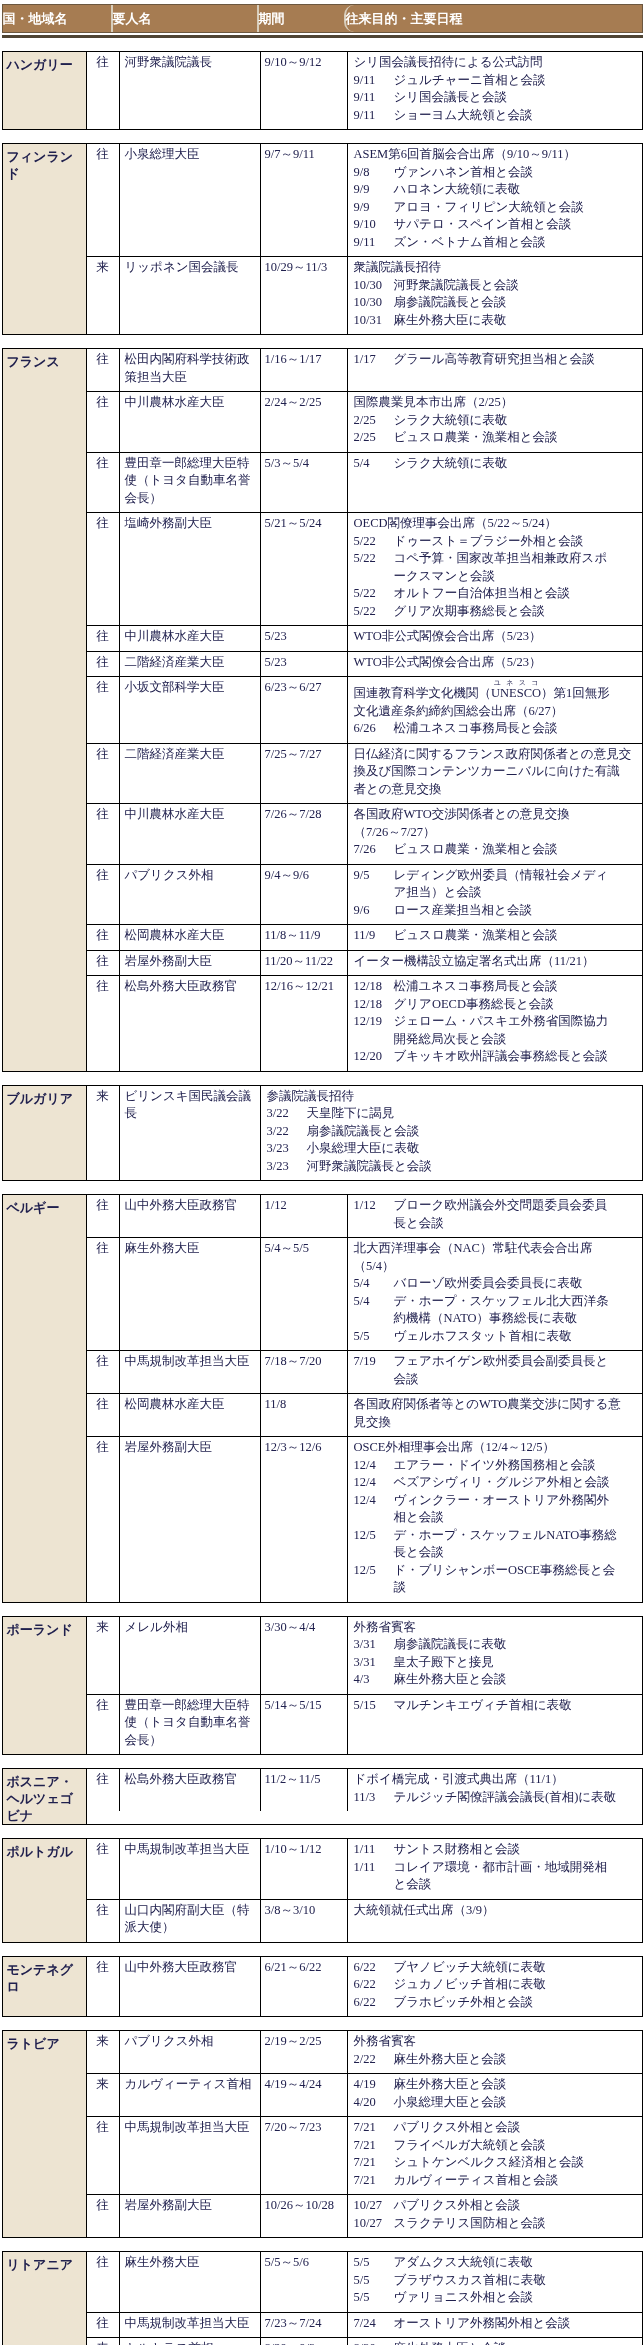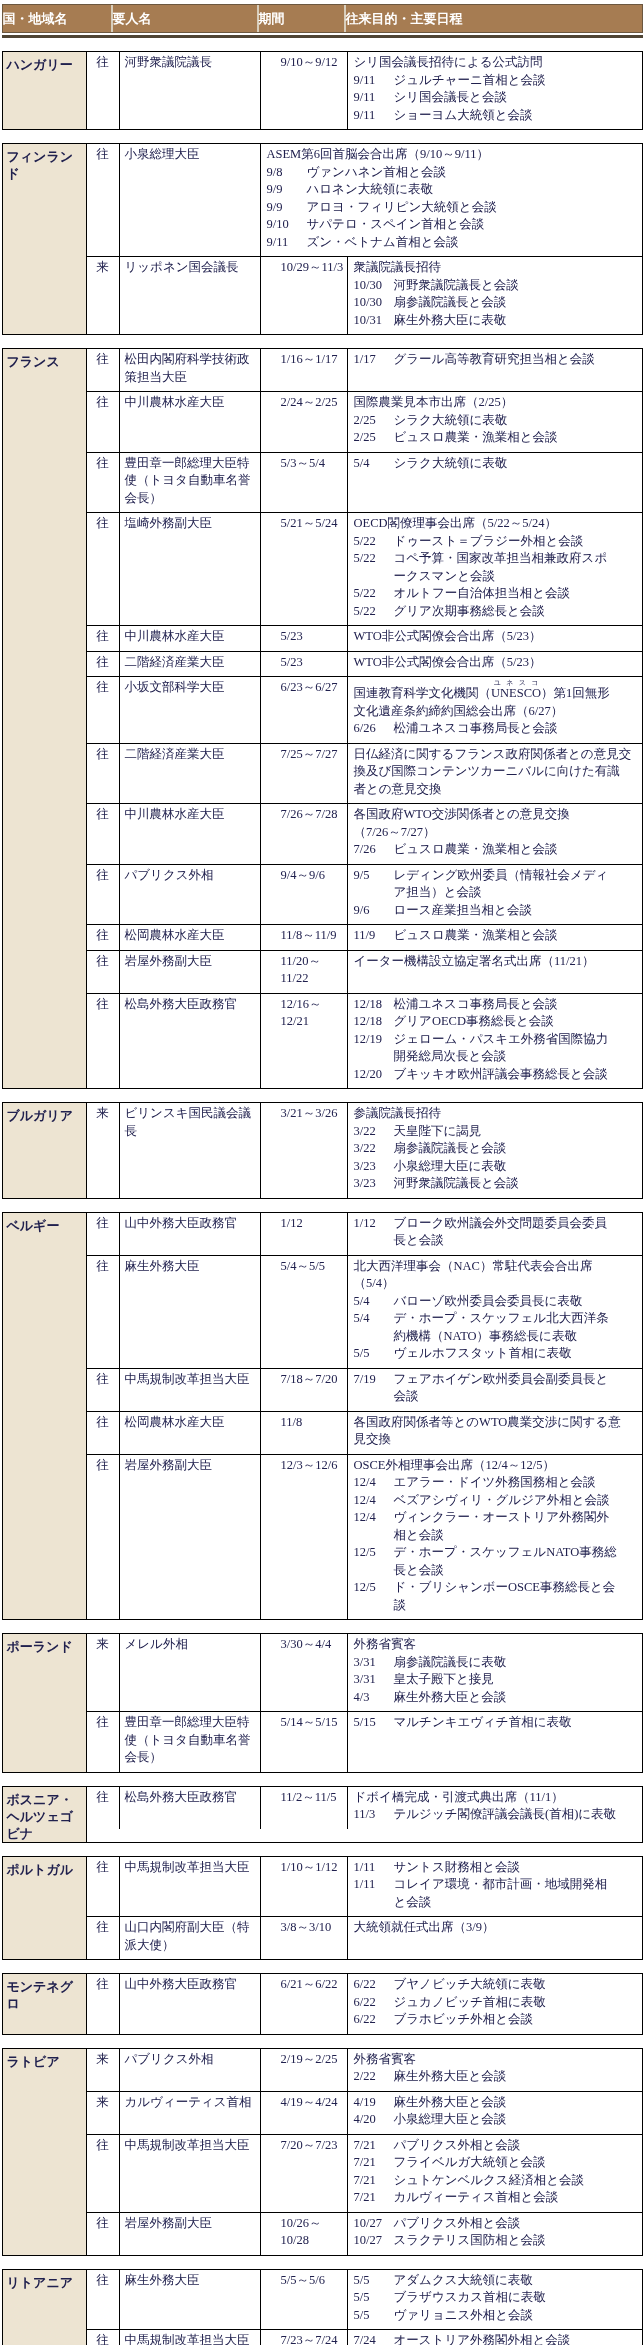--- a/index.html
+++ b/index.html
@@ -24,42 +24,42 @@
   .hdr-cell{
     font-family:"Liberation Sans","DejaVu Sans",sans-serif;
     font-weight:bold;color:var(--header-text);
     font-size:13px;padding:5px 0 4px 0;
     box-sizing:border-box;
   }
   .hdr-cell + .hdr-cell{border-left:2px solid var(--sep);}
   .hc1{width:108px;}
   .hc2{width:146px;}
   .hc3{width:87px;}
-  .hc4{flex:1;}
+  .hc4{flex:1;border-radius:10px;}
   .hdr-bar{height:3px;background:var(--bar);margin-top:2px;}
   
   .block{
     display:flex;border:1.5px solid var(--line);margin-top:13px;
     box-sizing:border-box;
   }
   .country{
     width:84px;flex:none;background:var(--country-bg);
     border-right:1px solid var(--line);
     font-family:"Liberation Sans","DejaVu Sans",sans-serif;
     font-weight:bold;font-size:13px;line-height:17px;
     padding:4px 3px 0 4px;box-sizing:border-box;
     word-break:break-all;
   }
   .rows{flex:1;display:flex;flex-direction:column;}
   .row{display:flex;}
   .row + .row{border-top:1px solid var(--line);}
   .cell{box-sizing:border-box;padding:2px 3px 5px 3px;line-height:17.5px;}
   .mark{width:33px;flex:none;border-right:1px solid var(--line);text-align:center;}
   .name{width:141px;flex:none;border-right:1px solid var(--line);padding-left:5px;padding-right:4px;word-break:break-all;}
-  .period{width:87px;flex:none;border-right:1px solid var(--line);padding-left:20px;}
+  .period{width:87px;flex:none;border-right:1px solid var(--line);padding-left:4px;}
   .purpose{flex:1;padding-left:6px;padding-right:10px;}
   .item{display:flex;}
   .item .d{width:40px;flex:none;}
   .item .t{flex:1;margin-right:14px;word-break:break-all;}
   .plain{word-break:break-all;}
   ruby{ruby-position:over;}
   rt{font-size:7px;font-family:"Liberation Serif","DejaVu Serif",serif;}
 </style>
 </head>
 <body>
@@ -97,20 +97,21 @@
             </div>
           </div>
         </div>
       </div>
       <div class="block">
         <div class="country">フィンランド</div>
         <div class="rows">
           <div class="row">
             <div class="cell mark">往</div>
             <div class="cell name">小泉総理大臣</div>
+            <div class="cell period">9/7～9/11</div>
             <div class="cell purpose">
               <div class="plain">ASEM第6回首脳会合出席（9/10～9/11）</div>
               <div class="item">
                 <span class="d">9/8</span>
                 <span class="t">ヴァンハネン首相と会談</span>
               </div>
               <div class="item">
                 <span class="d">9/9</span>
                 <span class="t">ハロネン大統領に表敬</span>
               </div>
@@ -323,21 +324,20 @@
             </div>
           </div>
         </div>
       </div>
       <div class="block">
         <div class="country">ブルガリア</div>
         <div class="rows">
           <div class="row">
             <div class="cell mark">来</div>
             <div class="cell name">ビリンスキ国民議会議長</div>
-            <div class="cell period">3/21～3/26</div>
             <div class="cell purpose">
               <div class="plain">参議院議長招待</div>
               <div class="item">
                 <span class="d">3/22</span>
                 <span class="t">天皇陛下に謁見</span>
               </div>
               <div class="item">
                 <span class="d">3/22</span>
                 <span class="t">扇参議院議長と会談</span>
               </div>

